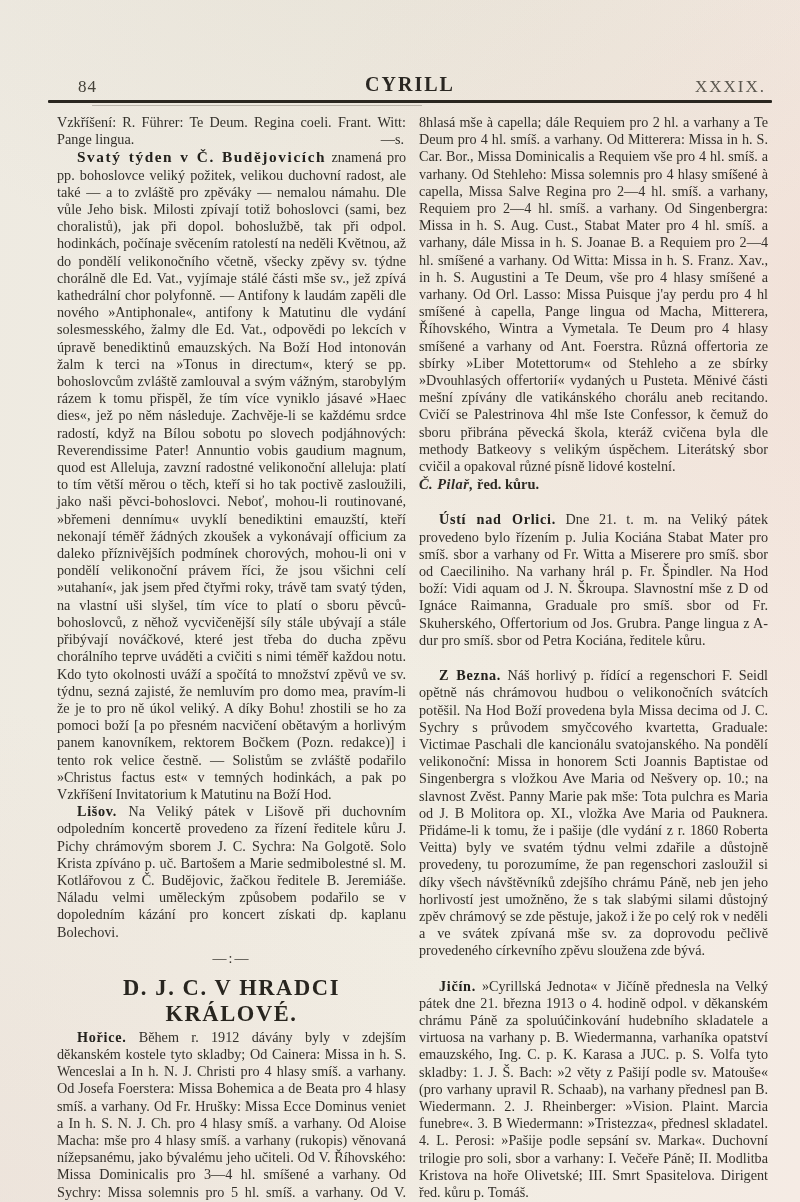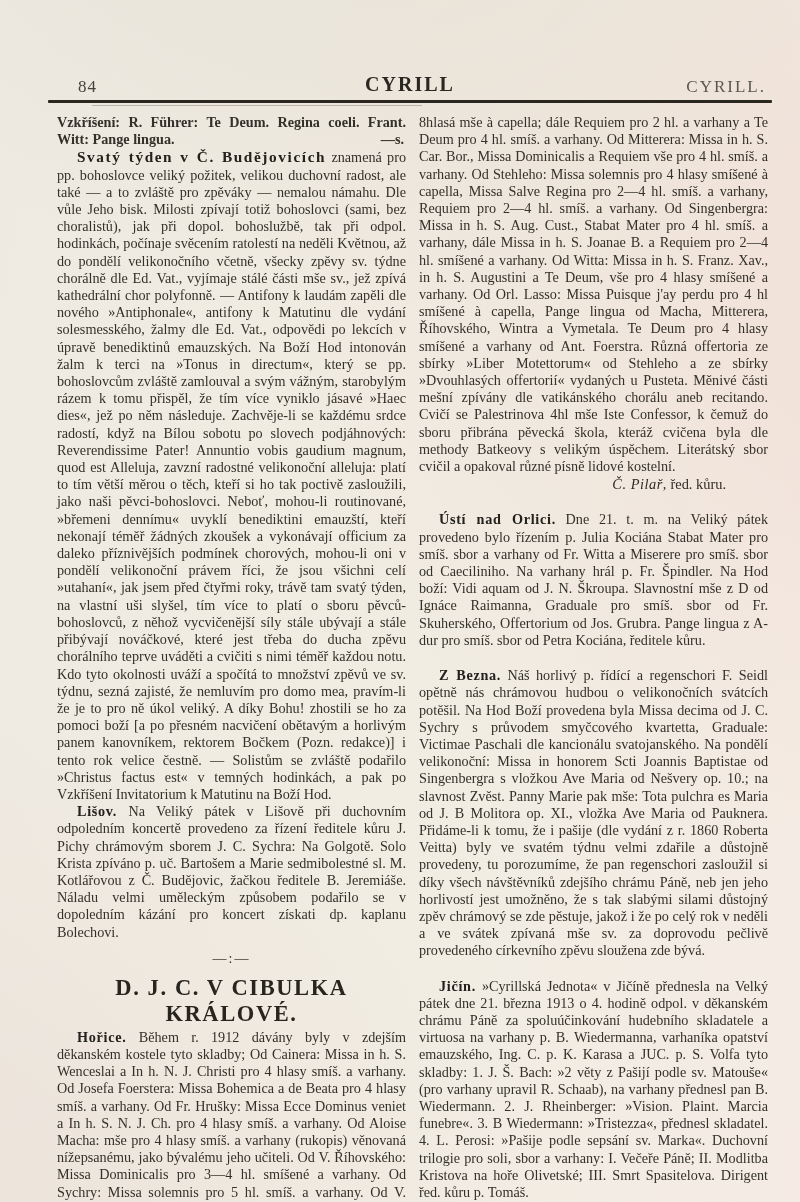--- a/index.html
+++ b/index.html
@@ -21,54 +21,54 @@
   .hrule{position:absolute;top:100px;left:48px;right:28px;height:3px;background:#2a2720;border-radius:1px;}
   .hrule-echo{position:absolute;top:105px;left:92px;width:330px;height:1px;background:rgba(70,64,52,0.30);}
   
   .cols{position:absolute;top:114px;left:57px;right:32px;display:flex;gap:13px;}
   .col{width:349px;}
   .para{margin:0;font-size:14.2px;line-height:17.2px;text-align:justify;}
   .indent{text-indent:20px;margin-top:0;}
   .sp{margin-top:18px;}
   .lead{font-weight:700;letter-spacing:0.7px;color:#23211c;}
   .lead-lg{font-size:15.3px;letter-spacing:1.6px;}
-  .withsig{position:relative;font-weight:bold;}
+  .withsig{position:relative;}
   .sigend{position:absolute;right:2px;bottom:0;}
   .divider{text-align:center;margin:10px 0 4px;font-size:14px;letter-spacing:2px;color:#3a3730;}
   .sec-title{margin:8px 0 2px;text-align:center;font-size:22.5px;font-weight:700;letter-spacing:1.6px;color:#28251f;}
   .sec-sub{text-align:center;font-size:16.5px;letter-spacing:1.4px;color:#34312b;margin:0 0 9px 0;}
-  .sigline{margin:1px 42px 1px 0;text-align:right;font-size:14.4px;line-height:17.2px;color:#2e2b25;}
+  .sigline{margin:1px 42px 1px 0;text-align:left;font-size:14.4px;line-height:17.2px;color:#2e2b25;font-weight:bold;}
   .sigline em{font-style:italic;letter-spacing:0.5px;}
   .endmark{text-align:center;font-size:15px;margin-top:5px;letter-spacing:1px;color:#2e2b26;font-weight:bold;}
 </style>
 </head>
 <body>
 
 <div class="page">
 
   <header class="hdr">
     <span class="pgnum">84</span>
     <span class="jtitle">CYRILL</span>
-    <span class="issue">CYRILL.</span>
+    <span class="issue">XXXIX.</span>
   </header>
   <div class="hrule"></div>
   <div class="hrule-echo"></div>
 
   <main class="cols">
 
     <section class="col">
       <p class="para withsig"><span>Vzkříšení: R. Führer: Te Deum. Regina coeli. Frant. Witt: Pange lingua.</span><span class="sigend">—s.</span></p>
 
       <p class="para indent"><strong class="lead lead-lg">Svatý týden v Č. Budějovicích</strong> <span>znamená pro pp. bohoslovce veliký požitek, velikou duchovní radost, ale také — a to zvláště pro zpěváky — nemalou námahu. Dle vůle Jeho bisk. Milosti zpívají totiž bohoslovci (sami, bez choralistů), jak při dopol. bohoslužbě, tak při odpol. hodinkách, počínaje svěcením ratolestí na neděli Květnou, až do pondělí velikonočního včetně, všecky zpěvy sv. týdne chorálně dle Ed. Vat., vyjímaje stálé části mše sv., jež zpívá kathedrální chor polyfonně. — Antifony k laudám zapěli dle nového »Antiphonale«, antifony k Matutinu dle vydání solesmesského, žalmy dle Ed. Vat., odpovědi po lekcích v úpravě benediktinů emauzských. Na Boží Hod intonován žalm k terci na »Tonus in directum«, který se pp. bohoslovcům zvláště zamlouval a svým vážným, starobylým rázem k tomu přispěl, že tím více vyniklo jásavé »Haec dies«, jež po něm následuje. Zachvěje-li se každému srdce radostí, když na Bílou sobotu po slovech podjáhnových: Reverendissime Pater! Annuntio vobis gaudium magnum, quod est Alleluja, zavzní radostné velikonoční alleluja: platí to tím větší měrou o těch, kteří si ho tak poctivě zasloužili, jako naši pěvci-bohoslovci. Neboť, mohou-li routinované, »břemeni dennímu« uvyklí benediktini emauzští, kteří nekonají téměř žádných zkoušek a vykonávají officium za daleko příznivějších podmínek chorových, mohou-li oni v pondělí velikonoční právem říci, že jsou všichni celí »utahaní«, jak jsem před čtyřmi roky, trávě tam svatý týden, na vlastní uši slyšel, tím více to platí o sboru pěvců-bohoslovců, z něhož vycvičenější síly stále ubývají a stále přibývají nováčkové, které jest třeba do ducha zpěvu chorálního teprve uváděti a cvičiti s nimi téměř každou notu. Kdo tyto okolnosti uváží a spočítá to množství zpěvů ve sv. týdnu, sezná zajisté, že nemluvím pro domo mea, pravím-li že je to pro ně úkol veliký. A díky Bohu! zhostili se ho za pomoci boží [a po přesném nacvičení obětavým a horlivým panem kanovníkem, rektorem Bočkem (Pozn. redakce)] i tento rok velice čestně. — Solistům se zvláště podařilo »Christus factus est« v temných hodinkách, a pak po Vzkříšení Invitatorium k Matutinu na Boží Hod.</span></p>
 
       <p class="para indent"><strong class="lead">Lišov.</strong> <span>Na Veliký pátek v Lišově při duchovním odpoledním koncertě provedeno za řízení ředitele kůru J. Pichy chrámovým sborem J. C. Sychra: Na Golgotě. Solo Krista zpíváno p. uč. Bartošem a Marie sedmibolestné sl. M. Kotlářovou z Č. Budějovic, žačkou ředitele B. Jeremiáše. Náladu velmi uměleckým způsobem podařilo se v dopoledním kázání pro koncert získati dp. kaplanu Bolechovi.</span></p>
 
       <div class="divider">—:—</div>
 
-      <h2 class="sec-title">D. J. C. V CIBULKA KRÁLOVÉ.</h2>
+      <h2 class="sec-title">D. J. C. V HRADCI KRÁLOVÉ.</h2>
 
       <p class="para indent"><strong class="lead">Hořice.</strong> <span>Během r. 1912 dávány byly v zdejším děkanském kostele tyto skladby; Od Cainera: Missa in h. S. Wenceslai a In h. N. J. Christi pro 4 hlasy smíš. a varhany. Od Josefa Foerstera: Missa Bohemica a de Beata pro 4 hlasy smíš. a varhany. Od Fr. Hrušky: Missa Ecce Dominus veniet a In h. S. N. J. Ch. pro 4 hlasy smíš. a varhany. Od Aloise Macha: mše pro 4 hlasy smíš. a varhany (rukopis) věnovaná nížepsanému, jako bývalému jeho učiteli. Od V. Říhovského: Missa Dominicalis pro 3—4 hl. smíšené a varhany. Od Sychry: Missa solemnis pro 5 hl. smíš. a varhany. Od V. Gollera: Missa in h. S. Stephani Prot. a In h. S. Vincentii Fer., dále Requiem vše pro 4 hl. smíš. a varhany. Od Hallera: Missa Tertia, Quarta pro 4 hl. smíš. a varhany a</span></p>
     </section>
 
     <section class="col">
       <p class="para"><span>8hlasá mše à capella; dále Requiem pro 2 hl. a varhany a Te Deum pro 4 hl. smíš. a varhany. Od Mitterera: Missa in h. S. Car. Bor., Missa Dominicalis a Requiem vše pro 4 hl. smíš. a varhany. Od Stehleho: Missa solemnis pro 4 hlasy smíšené à capella, Missa Salve Regina pro 2—4 hl. smíš. a varhany, Requiem pro 2—4 hl. smíš. a varhany. Od Singenbergra: Missa in h. S. Aug. Cust., Stabat Mater pro 4 hl. smíš. a varhany, dále Missa in h. S. Joanae B. a Requiem pro 2—4 hl. smíšené a varhany. Od Witta: Missa in h. S. Franz. Xav., in h. S. Augustini a Te Deum, vše pro 4 hlasy smíšené a varhany. Od Orl. Lasso: Missa Puisque j'ay perdu pro 4 hl smíšené à capella, Pange lingua od Macha, Mitterera, Říhovského, Wintra a Vymetala. Te Deum pro 4 hlasy smíšené a varhany od Ant. Foerstra. Různá offertoria ze sbírky »Liber Motettorum« od Stehleho a ze sbírky »Dvouhlasých offertorií« vydaných u Pusteta. Měnivé části mešní zpívány dle vatikánského chorálu aneb recitando. Cvičí se Palestrinova 4hl mše Iste Confessor, k čemuž do sboru přibrána pěvecká škola, kteráž cvičena byla dle methody Batkeovy s velikým úspěchem. Literátský sbor cvičil a opakoval různé písně lidové kostelní.</span></p>
 
       <p class="sigline"><em>Č. Pilař,</em> <span>řed. kůru.</span></p>
 
       <p class="para indent sp"><strong class="lead">Ústí nad Orlici.</strong> <span>Dne 21. t. m. na Veliký pátek provedeno bylo řízením p. Julia Kociána Stabat Mater pro smíš. sbor a varhany od Fr. Witta a Miserere pro smíš. sbor od Caeciliniho. Na varhany hrál p. Fr. Špindler. Na Hod boží: Vidi aquam od J. N. Škroupa. Slavnostní mše z D od Ignáce Raimanna, Graduale pro smíš. sbor od Fr. Skuherského, Offertorium od Jos. Grubra. Pange lingua z A-dur pro smíš. sbor od Petra Kociána, ředitele kůru.</span></p>

